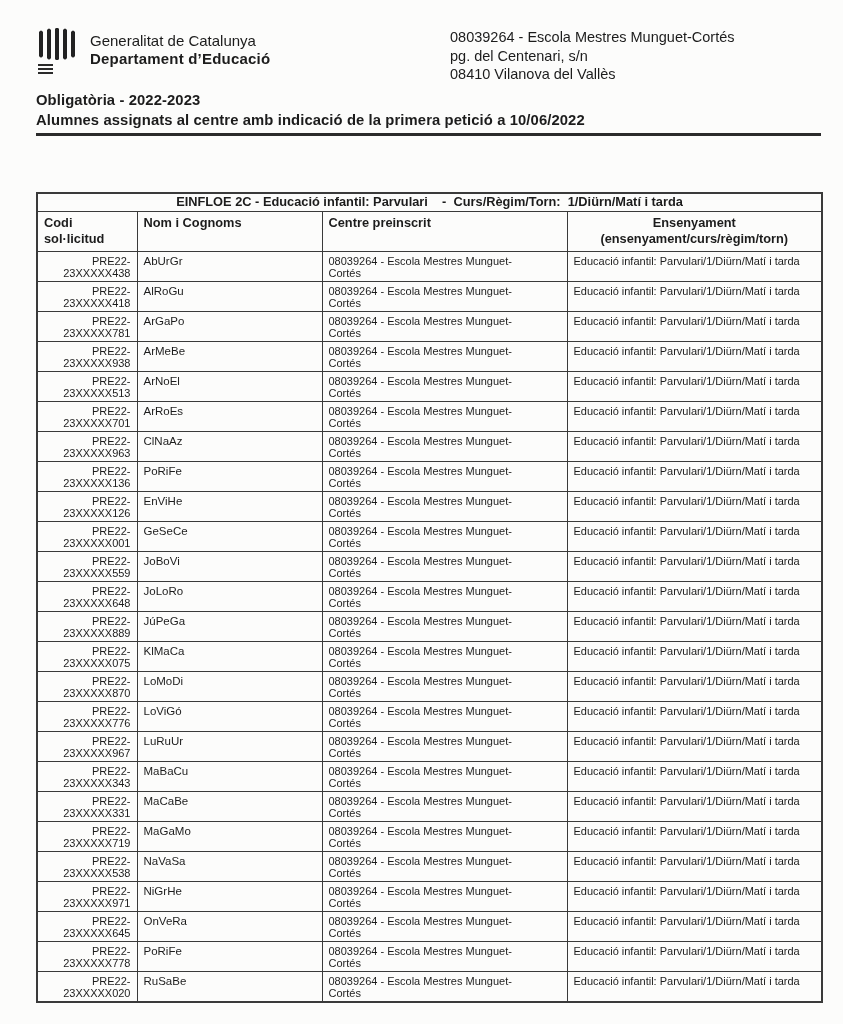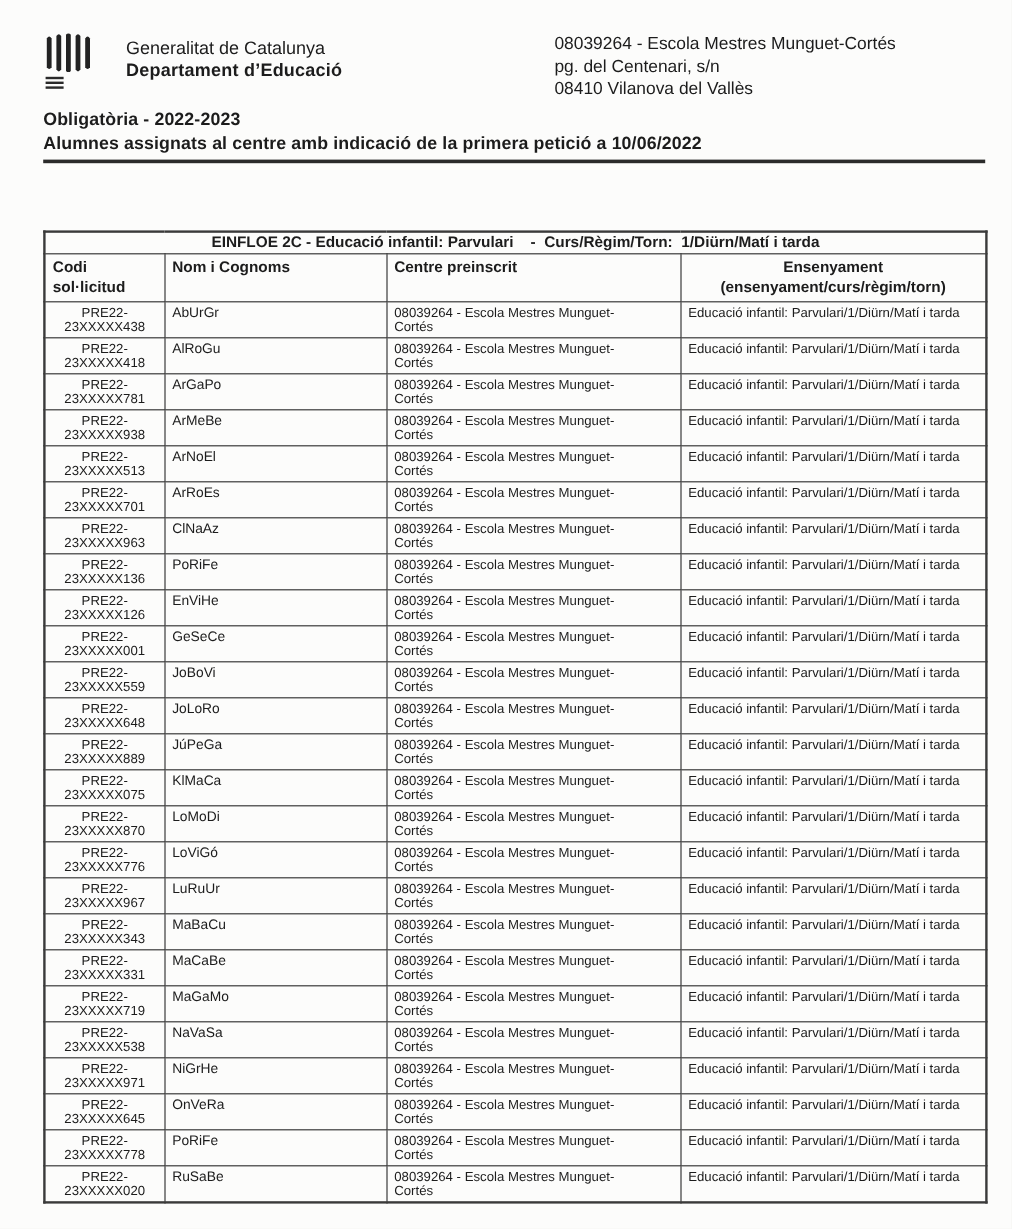--- a/index.html
+++ b/index.html
@@ -15,29 +15,29 @@
     height: 1024px;
     margin: 0 auto;
     background: #fcfcfb;
     box-sizing: border-box;
     padding: 28px 22px 0 36px;
     overflow: hidden;
   }
 
   
   .letterhead { position: relative; height: 62px; }
-  .org-block { display: flex; align-items: flex-start; gap: 25px; }
+  .org-block { display: flex; align-items: flex-start; gap: 10px; }
   .logo-wrap { width: 44px; }
   .logo-bars { display: block; }
   .mini-flag { margin-top: 4px; margin-left: 2px; width: 15px; }
   .mini-flag div { height: 2px; background: #2a2a2a; margin-bottom: 2px; }
   .org-text { padding-top: 4px; line-height: 18px; font-size: 15px; }
   .org-text .dept { font-weight: bold; letter-spacing: .2px; }
   .school-block {
-    position: absolute; left: 426px; top: 0;
+    position: absolute; left: 414px; top: 0;
     font-size: 14.5px; line-height: 18.5px;
   }
 
   
   .doc-title {
     font-weight: bold;
     font-size: 14.8px;
     line-height: 20px;
     border-bottom: 3px solid #2b2b2b;
     padding-bottom: 3px;
@@ -70,21 +70,21 @@
     height: 40px;
     line-height: 16px;
     padding-top: 3px;
   }
   th.h-codi { text-align: left; }
   th.h-nom { text-align: left; vertical-align: top; }
   th.h-centre { text-align: left; margin-top: 44px; }
   th.h-ens { text-align: center; }
 
   tbody td { height: 28px; line-height: 12.5px; padding-top: 3px; }
-  td.c-codi { text-align: center; font-size: 11px; margin-top: 48px; }
+  td.c-codi { text-align: right; font-size: 11px; margin-top: 48px; }
   td.c-nom { font-size: 11.5px; }
   td.c-centre { font-size: 11px; margin-left: 44px; }
   td.c-ens { font-size: 11px; }
 </style>
 </head>
 <body>
 
 <div class="page">
 
   <div class="letterhead">

